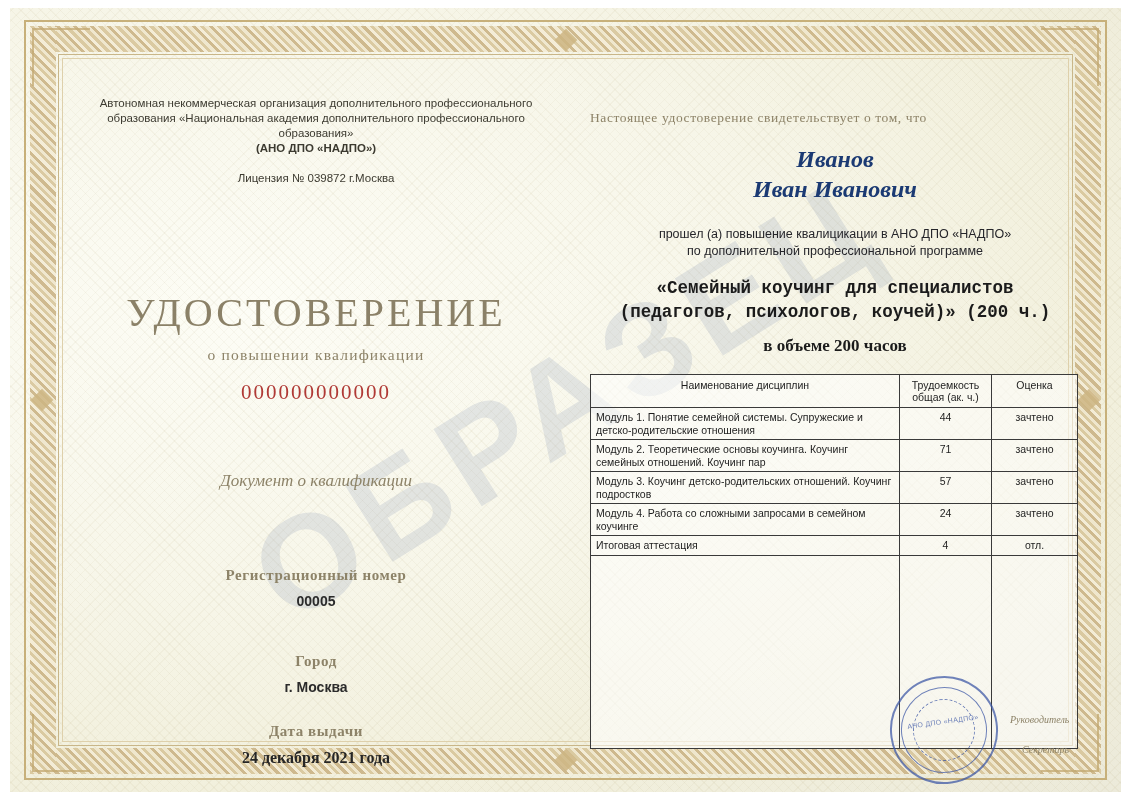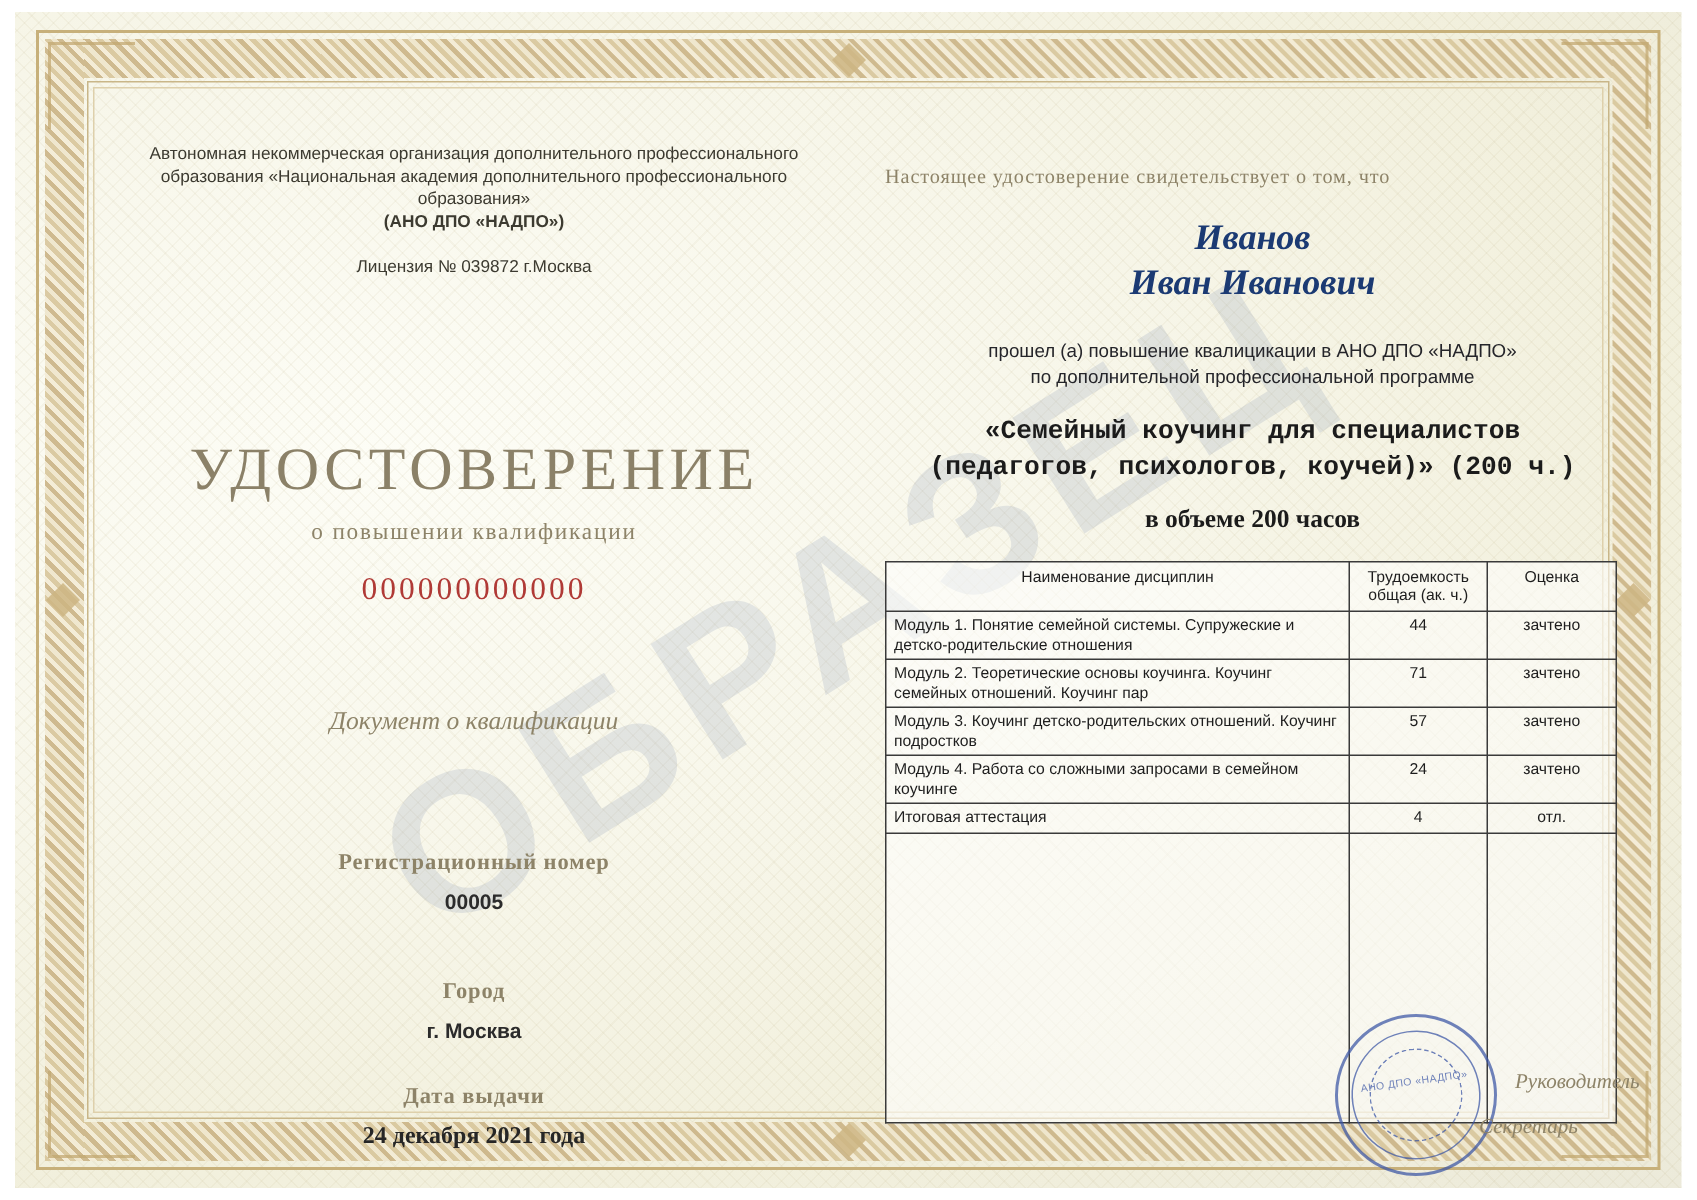--- a/index.html
+++ b/index.html
@@ -315,25 +315,25 @@
     font-family: "Liberation Sans", sans-serif;
     font-size: 7px;
     color: #3a55a5;
     line-height: 8px;
     letter-spacing: .3px;
   }
   .sig {
     position: absolute;
     font-family: "Liberation Serif", serif;
     font-style: italic;
-    font-size: 14px;
+    font-size: 10px;
     color: #8d8368;
   }
   .sig.head { left: 420px; top: 648px; }
-  .sig.sec  { left: 396px; top: 678px; text-align: right; }
+  .sig.sec  { left: 432px; top: 678px; text-align: right; }
 </style>
 </head>
 <body>
 
 <div class="page">
   <div class="sheet">
     <div class="guilloche"></div>
     <div class="border-band"></div>
     <div class="border-outer"></div>
     <div class="border-inner"></div>

